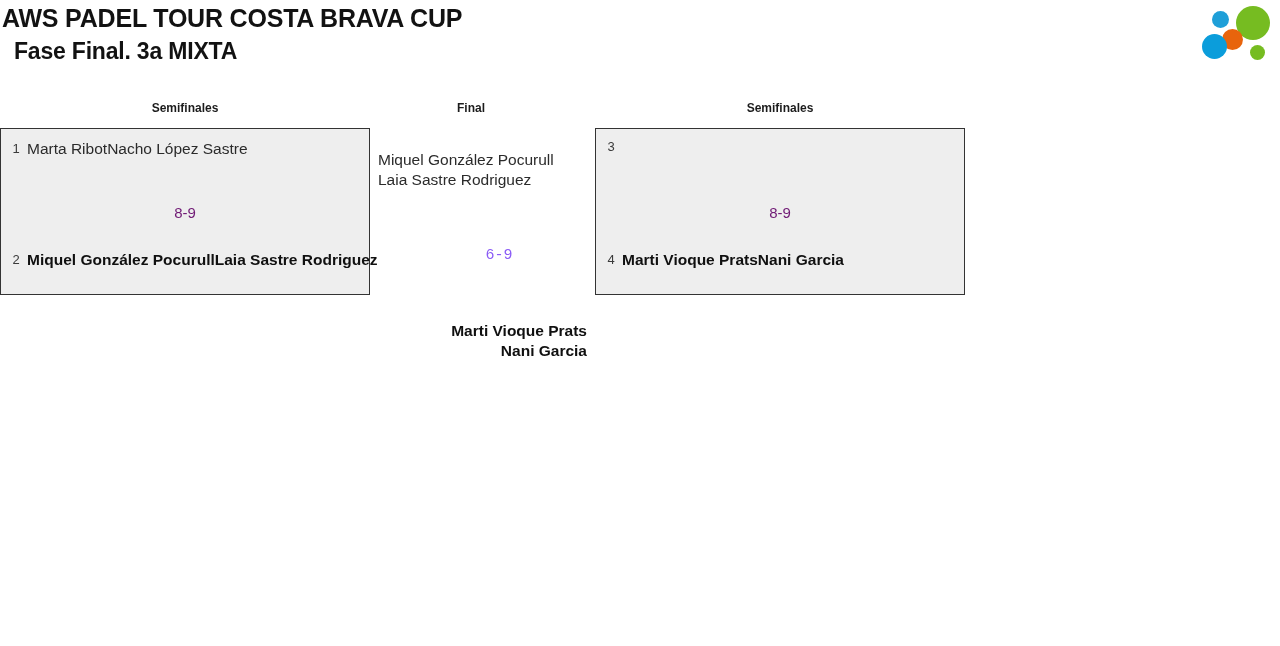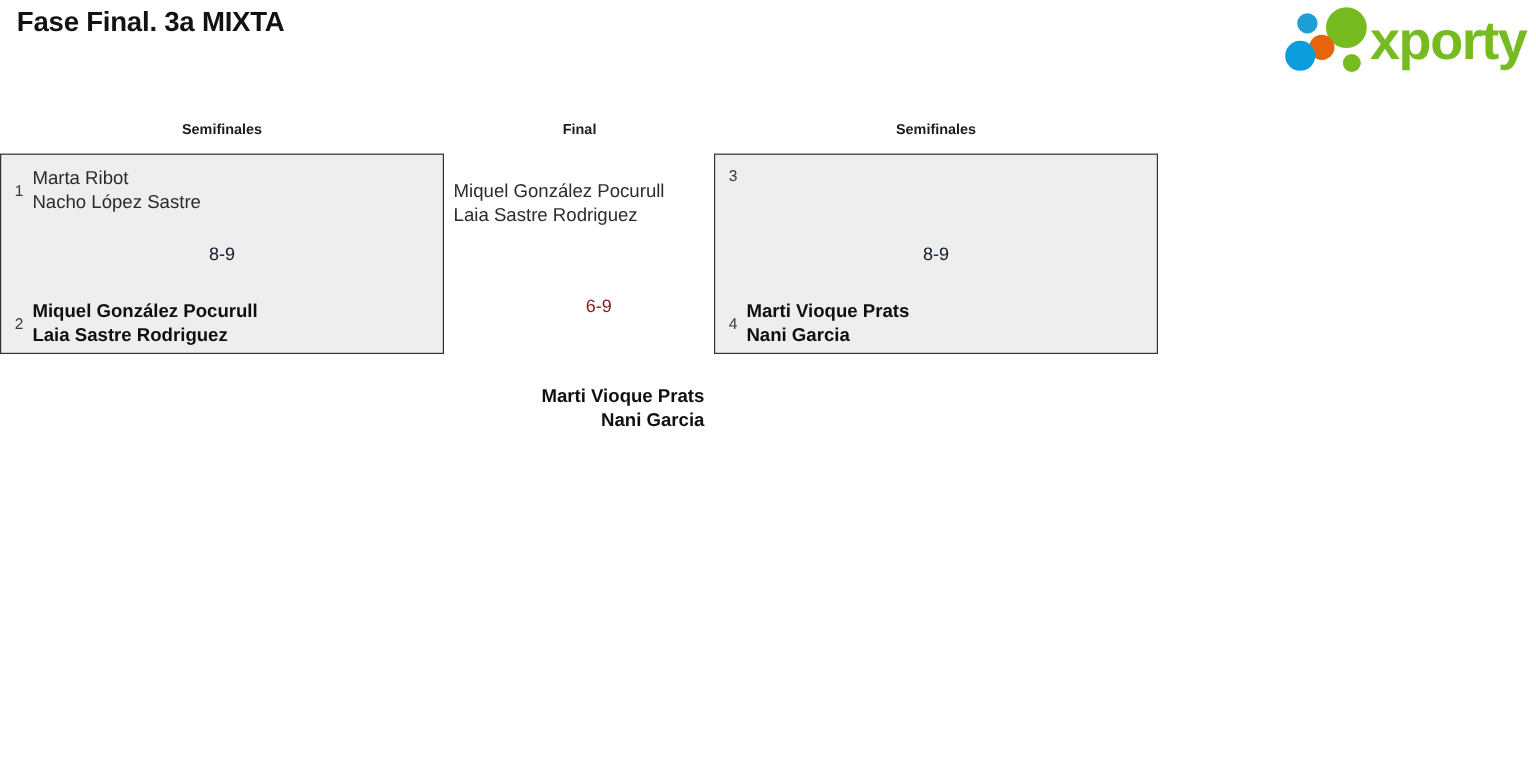--- a/index.html
+++ b/index.html
@@ -83,21 +83,21 @@
   
   .round-header {
     position: absolute;
     font-size: 12px;
     font-weight: 700;
     color: #1c1c1c;
     text-align: center;
     line-height: 20px;
   }
   #round-header-left  { left: 0px;   top: 98px; width: 370px; }
-  #round-header-final { left: 370px; top: 98px; width: 226px; }
+  #round-header-final { left: 358px; top: 98px; width: 226px; }
   #round-header-right { left: 595px; top: 98px; width: 370px; }
 
   
   .match-box {
     position: absolute;
     background: #eeeeee;
     border: 1px solid #333333;
     top: 128px;
     height: 167px;
   }
@@ -117,41 +117,41 @@
   .seed {
     font-size: 13px;
     color: #3a3a3a;
     width: 18px;
     text-align: center;
     flex: 0 0 18px;
     line-height: 15px;
   }
   .team-names {
     display: flex;
-    flex-direction: column;
+    flex-direction: row;
     margin-left: 2px;
   }
   .team-names .name {
     font-size: 15.5px;
     line-height: 19.5px;
     color: #2b2b2b;
     white-space: nowrap;
   }
   .winner .name {
     font-weight: 700;
     color: #101010;
   }
   .match-score {
     position: absolute;
     left: 0;
     right: 0;
     top: 75px;
     text-align: center;
     font-size: 15px;
-    color: #0f172a;
+    color: #701a75;
     line-height: 18px;
   }
 
   
   .final-team {
     position: absolute;
     display: flex;
     flex-direction: column;
   }
   .final-team .name {
@@ -166,51 +166,52 @@
     align-items: flex-start;
     text-align: left;
   }
   #final-score {
     position: absolute;
     left: 370px;
     top: 247px;
     width: 258px;
     text-align: center;
     font-size: 15px;
-    color: #7f1d1d;
+    color: #8b5cf6;
     line-height: 18px;
+    font-family: Liberation Mono, monospace;
   }
   #champion-team {
     left: 387px;
     top: 321px;
     width: 200px;
     align-items: flex-end;
     text-align: right;
   }
   #champion-team .name {
     font-weight: 700;
     color: #101010;
   }
 </style>
 </head>
 <body>
 
 <div class="tournament-header">
+  <div class="tournament-title">AWS PADEL TOUR COSTA BRAVA CUP</div>
   <div class="tournament-subtitle">Fase Final. 3a MIXTA</div>
 </div>
 
 <div class="brand-logo">
   <div class="logo-dots">
     <span class="dot-blue-sm"></span>
     <span class="dot-green-lg"></span>
     <span class="dot-orange"></span>
     <span class="dot-blue-lg"></span>
     <span class="dot-green-sm"></span>
   </div>
-  <div class="logo-wordmark">xporty</div>
 </div>
 
 <div class="round-header" id="round-header-left">Semifinales</div>
 <div class="round-header" id="round-header-final">Final</div>
 <div class="round-header" id="round-header-right">Semifinales</div>
 
 <div class="match-box" id="match-box-left">
   <div class="team-row top">
     <div class="seed">1</div>
     <div class="team-names">

